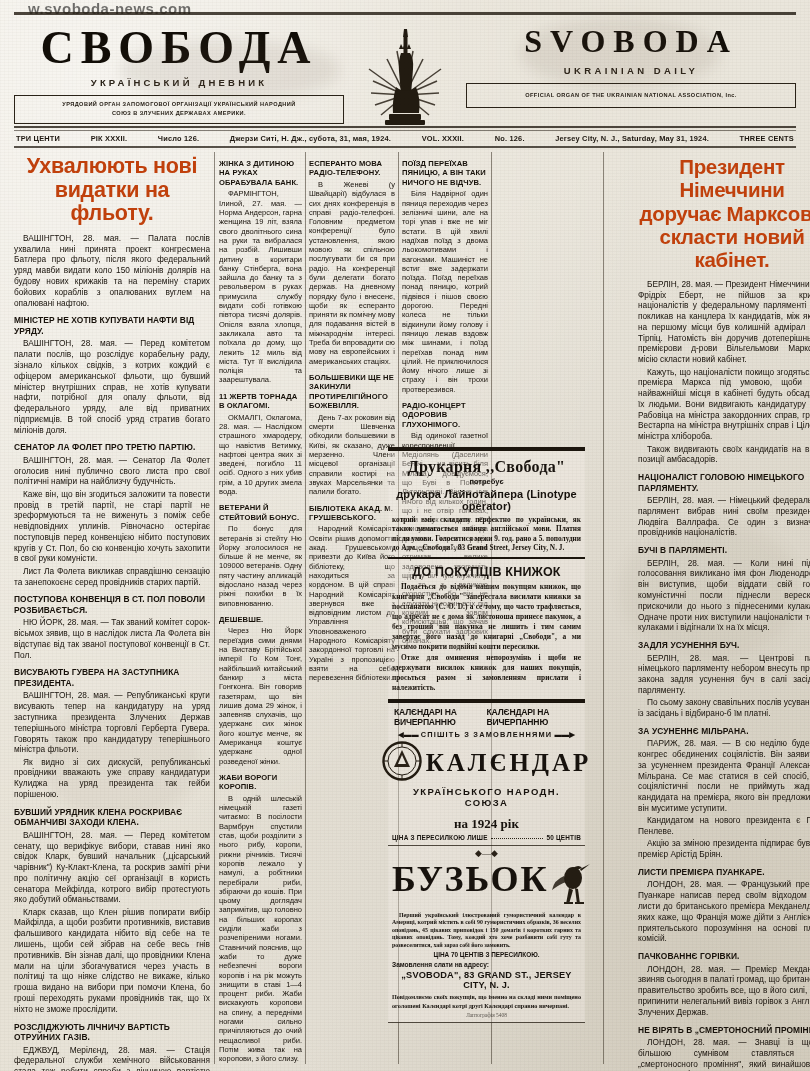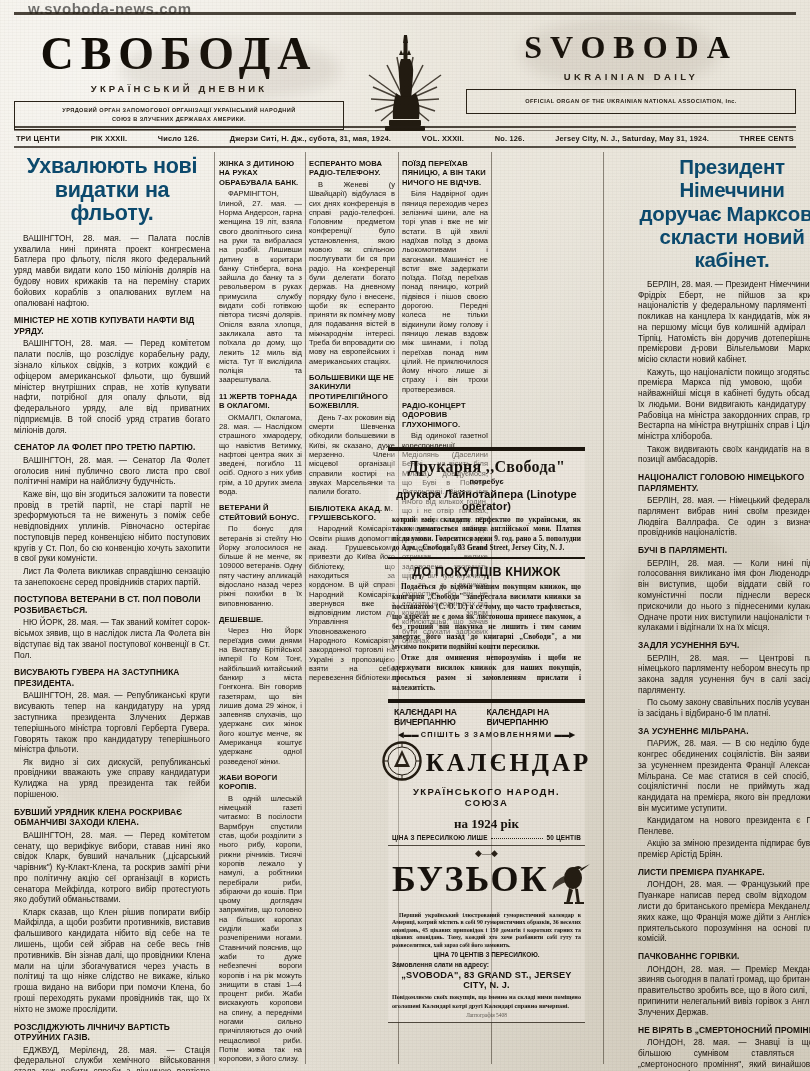--- a/index.html
+++ b/index.html
@@ -32,21 +32,21 @@
   .watermark{
     position:absolute;left:28px;top:0px;
     font-family:"Liberation Sans", sans-serif;
     font-weight:bold;font-size:15px;letter-spacing:.5px;
     color:#000000;opacity:.55;
   }
 
   
   .mast{position:absolute;left:14px;top:12px;width:782px;}
   .mast .rule-top{height:3px;background:#241d14;opacity:.82;}
-  .mast-inner{display:flex;align-items:flex-start;justify-content:space-between;padding-top:4px;margin-top:6px;}
+  .mast-inner{display:flex;align-items:flex-start;justify-content:space-between;padding-top:4px;}
   .mast-left{width:330px;text-align:center;}
   .mast-right{width:330px;text-align:center;}
   .mast-mid{width:110px;position:relative;height:116px;}
 
   .title-ua{
     font-family:"Liberation Serif", serif;
     font-weight:bold;font-size:46px;letter-spacing:7px;
     line-height:1.02;color:#120e08;margin-top:6px;
   }
   .title-en{
@@ -94,21 +94,21 @@
 
   .c1{left:0;width:196px;}
   .c2{left:205px;width:83px;}
   .c3{left:295px;width:86px;}
   .c4{left:388px;width:86px;}
   .c5{left:481px;width:104px;}
   .c6{left:624px;width:188px;}
 
   .headline-main{
     font-family:"Liberation Sans", sans-serif;
-    font-weight:bold;color:#0c4a6e;
+    font-weight:bold;color:#c2410c;
     text-align:center;line-height:1.1;
     letter-spacing:-.3px;
   }
   .hl-fleet{font-size:21.5px;margin:3px 0 7px;}
   .hl-germany{font-size:20.5px;margin:3px 0 7px;line-height:1.14;}
 
   .subhead{
     font-family:"Liberation Sans", sans-serif;
     font-weight:bold;font-size:8.4px;text-align:left;
     margin:7px 0 2px;line-height:1.25;letter-spacing:.1px;color:#17110a;
@@ -300,21 +300,21 @@
 
     <div class="col c1">
       <div class="headline-main hl-fleet">Ухвалюють нові видатки на фльоту.</div>
       <p class="body">ВАШІНГТОН, 28. мая. — Палата послів ухвалила нині принята проект конгресмена Батлера про фльоту, після якого федеральний уряд мавби видати коло 150 міліонів долярів на будову нових крижаків та на переміну старих бойових кораблів з опалюваних вуглем на опалювані нафтою.</p>
       <div class="subhead">МІНІСТЕР НЕ ХОТІВ КУПУВАТИ НАФТИ ВІД УРЯДУ.</div>
       <p class="body">ВАШІНГТОН, 28. мая. — Перед комітетом палати послів, що розслідує корабельну раду, зізнало кількох свідків, з котрих кождий є офіцером американської фльоти, що бувший міністер внутрішних справ, не хотів купувати нафти, потрібної для опалу фльоти, від федерального уряду, але від приватних підприємців. В той спосіб уряд стратив богато міліонів доля.</p>
       <div class="subhead">СЕНАТОР ЛА ФОЛЕТ ПРО ТРЕТЮ ПАРТІЮ.</div>
       <p class="body">ВАШІНГТОН, 28. мая. — Сенатор Ла Фолет оголосив нині публично свого листа про свої політичні наміри на найблизчу будучність.</p>
       <p class="body">Каже він, що він згодиться заложити та повести провід в третій партії, не старі партії не зреформуються та не виженуть з поміж себе невідповідних уплинів. Рівночасно остерігає поступовців перед конвенцією нібито поступових кругів у Ст. Пол, бо сю конвенцію хочуть захопити в свої руки комуністи.</p>
       <p class="body">Лист Ла Фолета викликав справдішню сензацію та занепокоєнє серед провідників старих партій.</p>
-      <div class="subhead">ПОСТУПОВА ВЕТЕРАНИ В СТ. ПОЛ ПОВОЛИ РОЗБИВАЄТЬСЯ.</div>
+      <div class="subhead">ПОСТУПОВА КОНВЕНЦІЯ В СТ. ПОЛ ПОВОЛИ РОЗБИВАЄТЬСЯ.</div>
       <p class="body">НЮ ЙОРК, 28. мая. — Так званий комітет сорок-вісьмох зявив, що в наслідок листа Ла Фолета він відступає від так званої поступової конвенції в Ст. Пол.</p>
       <div class="subhead">ВИСУВАЮТЬ ГУВЕРА НА ЗАСТУПНИКА ПРЕЗИДЕНТА.</div>
       <p class="body">ВАШІНГТОН, 28. мая. — Републиканські круги висувають тепер на кандидатуру на уряд заступника президента Злучених Держав теперішнього міністра торговлі Герберта Гувера. Говорять також про кандидатуру теперішнього міністра фльоти.</p>
       <p class="body">Як видно зі сих дискусій, републиканські провідники вважають уже справу кандидатури Кулиджа на уряд президента так гейби порішеною.</p>
       <div class="subhead">БУВШИЙ УРЯДНИК КЛЕНА РОСКРИВАЄ ОБМАНЧИВІ ЗАХОДИ КЛЕНА.</div>
       <p class="body">ВАШІНГТОН, 28. мая. — Перед комітетом сенату, що верифікує вибори, ставав нині яко свідок Кларк, бувший начальник („цісарський чарівник") Ку-Клакт-Клена, та роскрив заміті річи про політичну акцію сеї організації в користь сенатора Мейфілда, котрого вибір протестують яко добутий обманьствами.</p>
       <p class="body">Кларк сказав, що Клен рішив попирати вибір Майфілда, а щоби розбити противників, виставив фальшивого кандидата нібито від себе на те лишень, щоби сей зібрав на себе весь гнів противників. Він зізнав далі, що провідники Клена мали на ціли збогачуватися через участь в політиці та що ніяке слідство не викаже, кілько гроша видано на вибори при помочи Клена, бо гроші переходять руками провідників так, що їх ніхто не зможе прослідити.</p>
       <div class="subhead">РОЗСЛІДЖУЮТЬ ЛІЧНИЧУ ВАРТІСТЬ ОТРУЙНИХ ГАЗІВ.</div>
       <p class="body">ЕДЖВУД, Мерілєнд, 28. мая. — Стація федеральної служби хемічного військовання стала теж робити спроби з лічничою вартістю отруйних газів, яких зі страшними наслідками вживано підчас послідної війни. Військові лікарі вже всіпли переконатися про лічничу силу не лишень хльориновго газу, але й так званого мутардового газу. Сей газ має помагати на катар, так само, як хльориновий помагає на катари та інфлюенцу.</p>
 

